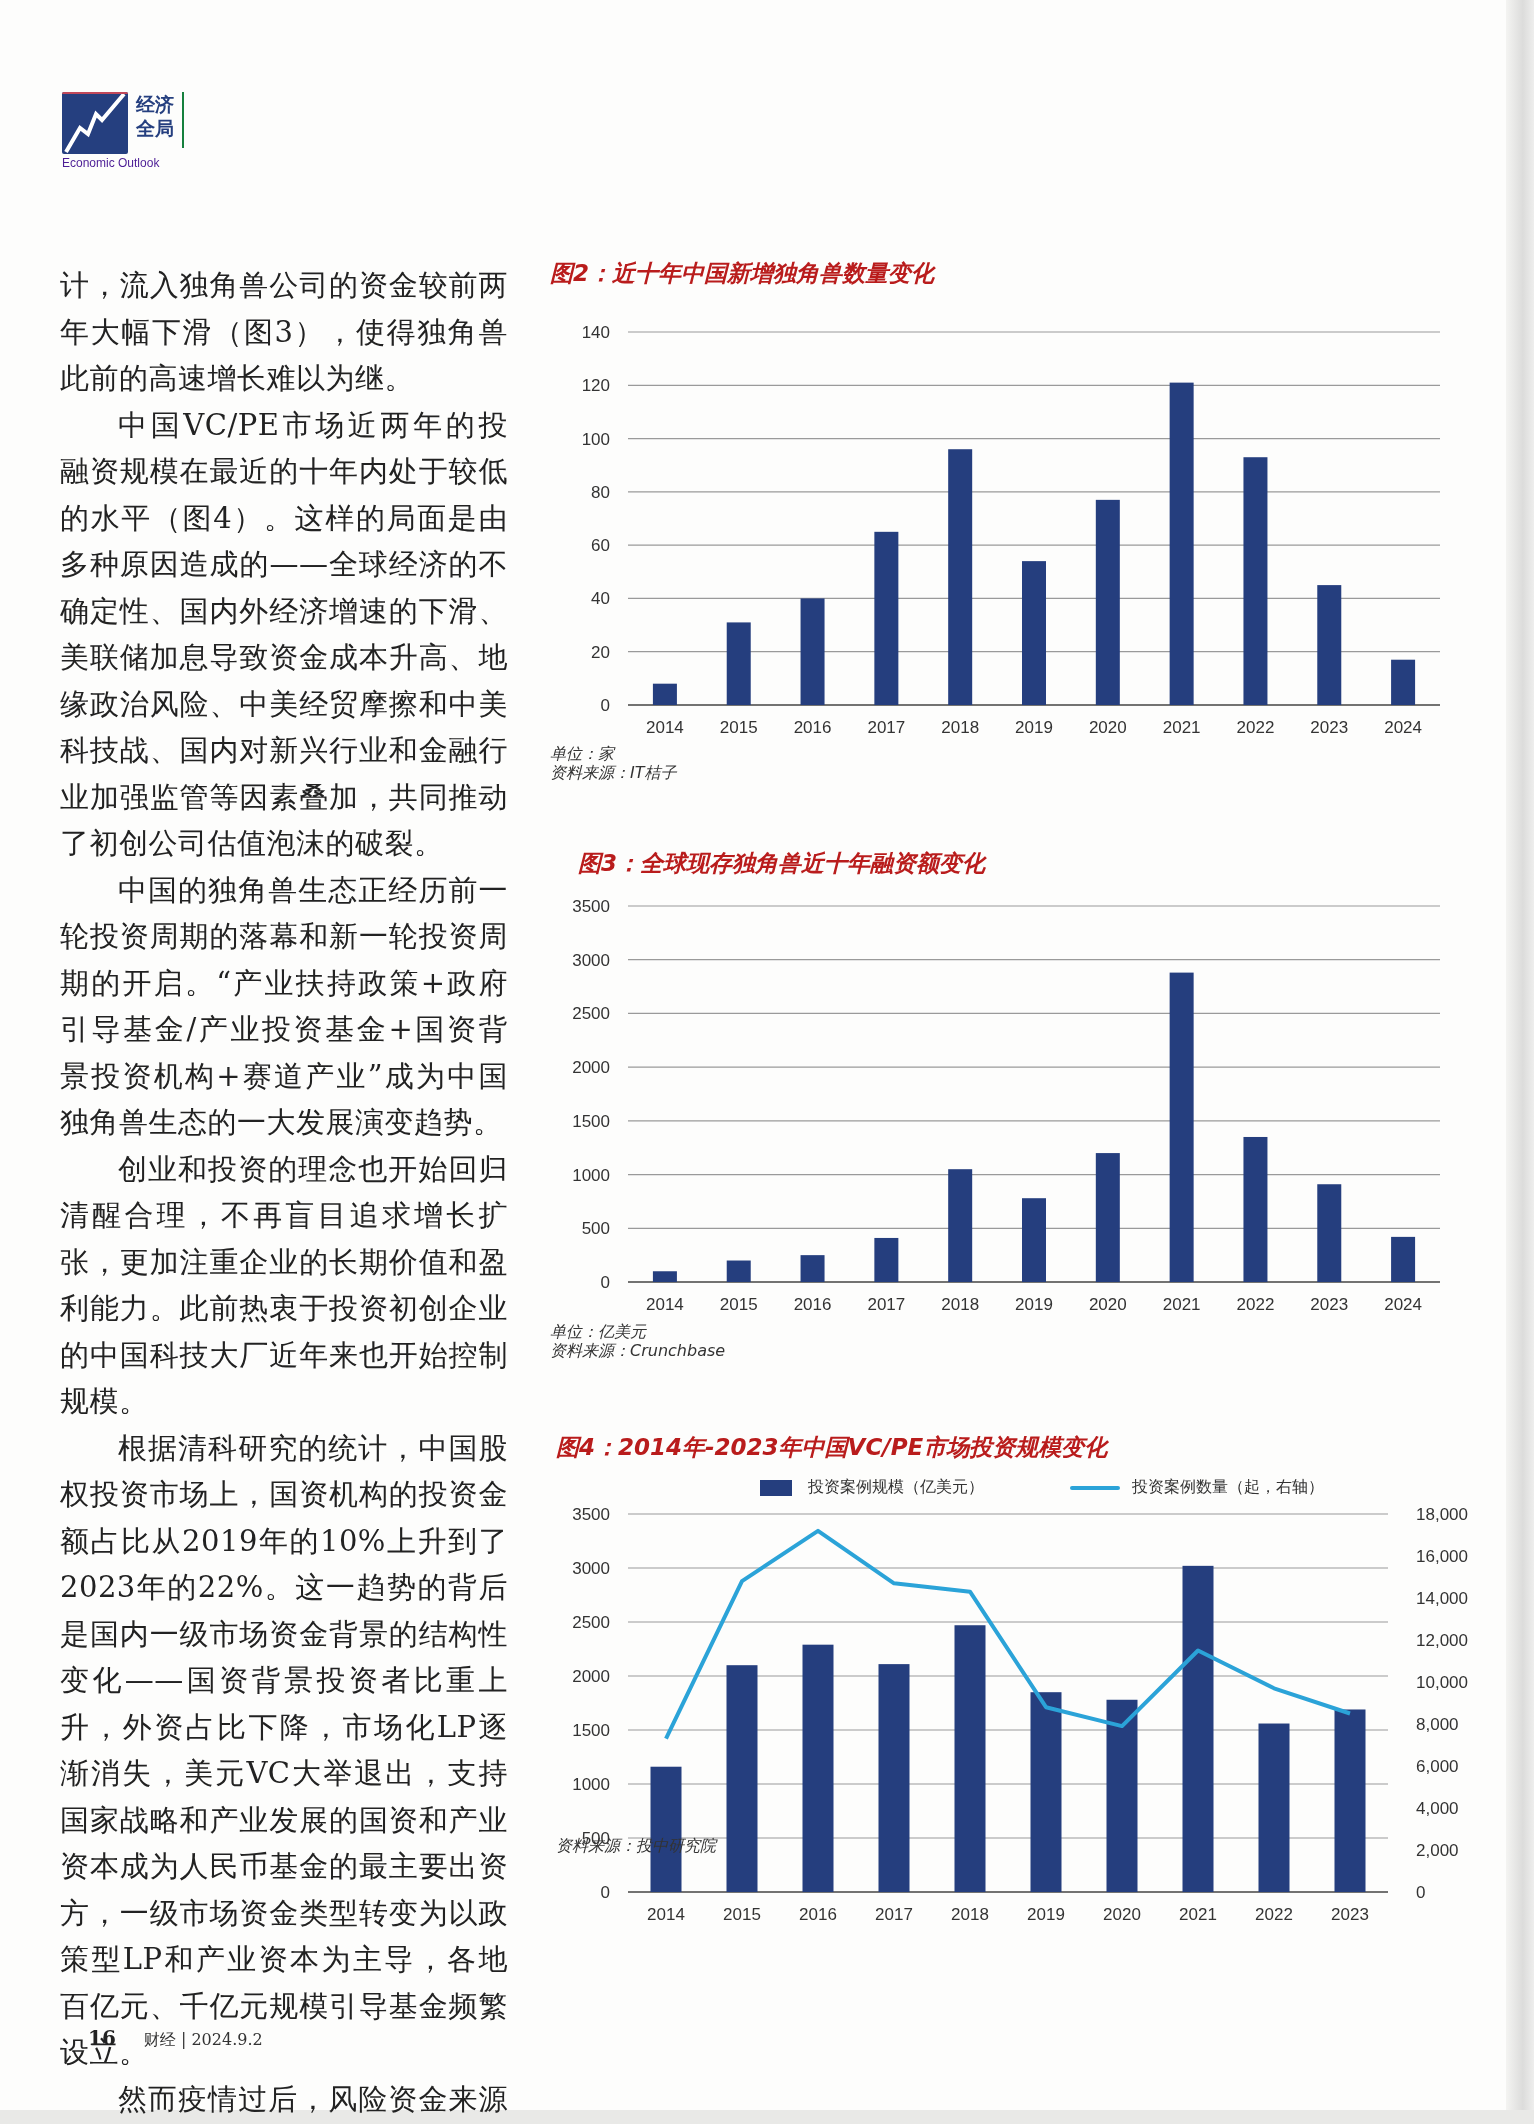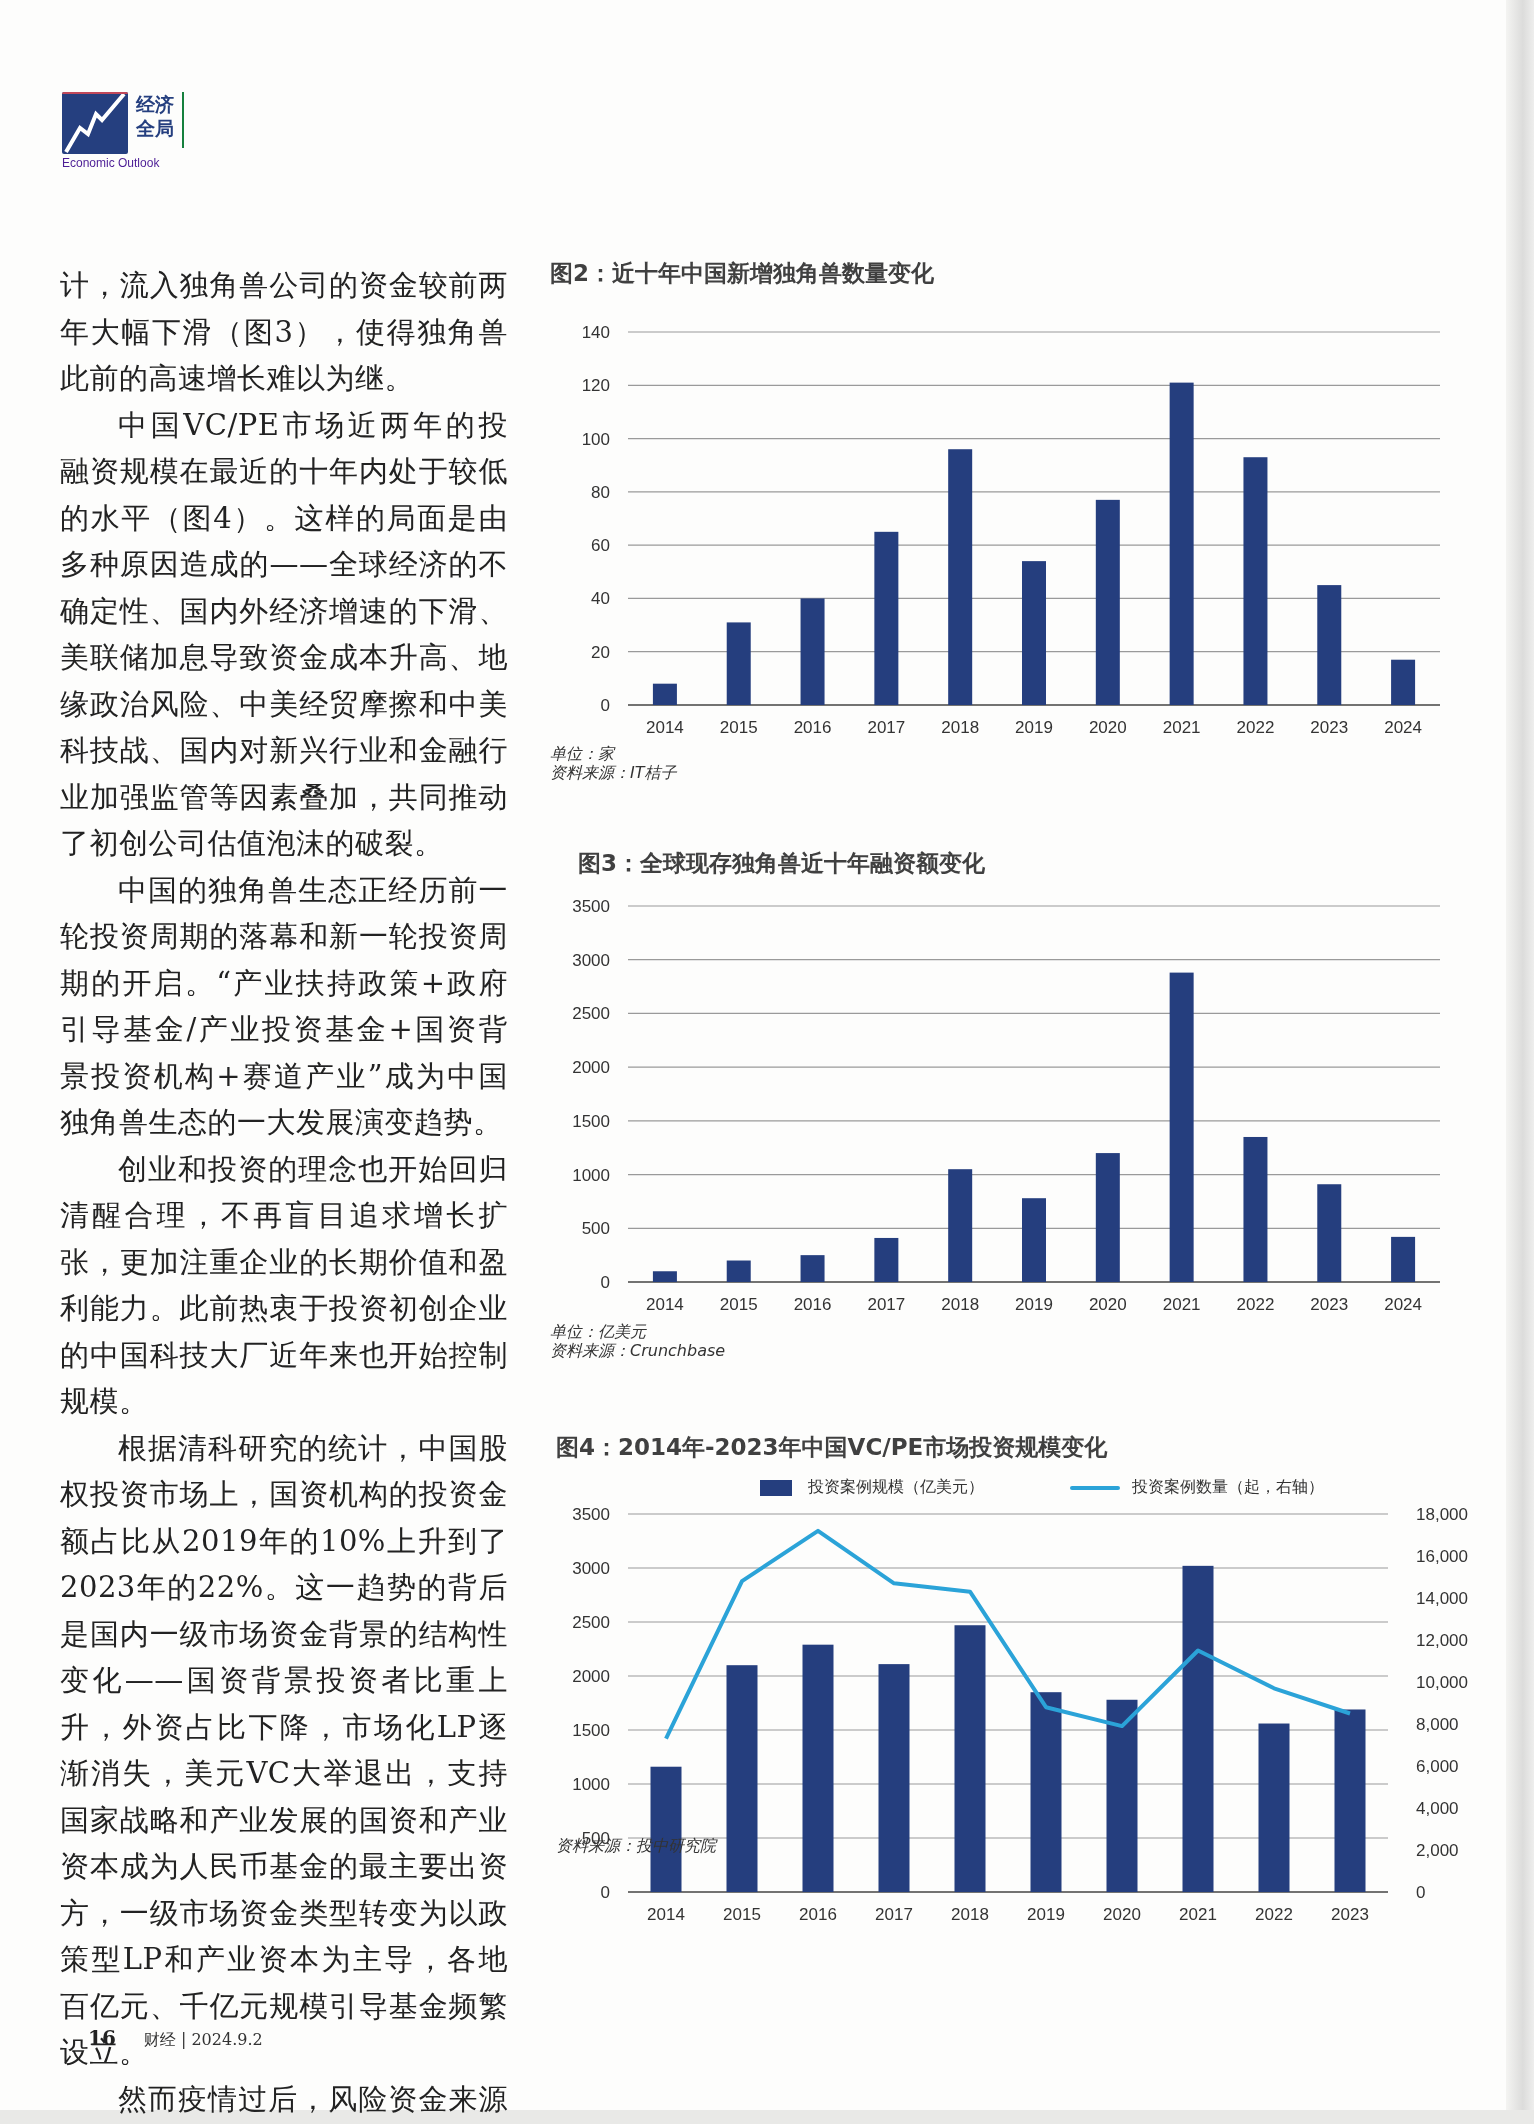--- a/index.html
+++ b/index.html
@@ -14,21 +14,21 @@
   .logo-mark svg { position:absolute; left:0; top:0; }
   .logo-cn { margin-left:8px; font-family:"DejaVu Sans",sans-serif; font-weight:bold; color:#253f7f;
              font-size:19px; line-height:24px; padding-right:8px; border-right:2px solid #15803d; height:56px; }
   .logo-en { position:absolute; left:62px; top:156px; font-family:"Liberation Sans",sans-serif; font-size:12px; color:#4c1d95; }
   
   .col { position:absolute; left:60px; top:262px; width:448px; }
   .col p { margin:0; font-family:"DejaVu Serif","Liberation Serif",serif; font-size:29px; line-height:46.5px;
            text-align:justify; text-indent:2em; color:#222; letter-spacing:0.5px; }
   .col p.cont { text-indent:0; }
   
-  .fig-title { position:absolute; font-family:"DejaVu Sans",sans-serif; font-weight:bold; font-size:23px; color:#404040; }
+  .fig-title { position:absolute; font-family:"DejaVu Sans",sans-serif; font-weight:bold; font-size:23px; color:#b91c1c;font-style:italic; }
   .note { position:absolute; font-family:"DejaVu Sans",sans-serif; font-style:italic; font-size:16px; line-height:19px; color:#333; }
   svg text { font-family:"Liberation Sans","DejaVu Sans",sans-serif; }
   .legend { position:absolute; display:flex; align-items:center; font-family:"DejaVu Sans",sans-serif; font-size:16px; color:#333; }
   .swatch-bar { width:32px; height:16px; background:#253e7e; margin-right:16px; }
   .swatch-line { width:50px; height:4px; background:#2ba3d8; margin-right:12px; border-radius:2px; }
   .footer { position:absolute; left:88px; top:2026px; display:flex; align-items:baseline; }
   .pg { font-family:"DejaVu Serif",serif; font-weight:bold; font-size:20px; margin-right:28px; }
   .mag { font-family:"DejaVu Serif",serif; font-size:16px; color:#333; }
 </style>
 </head>

